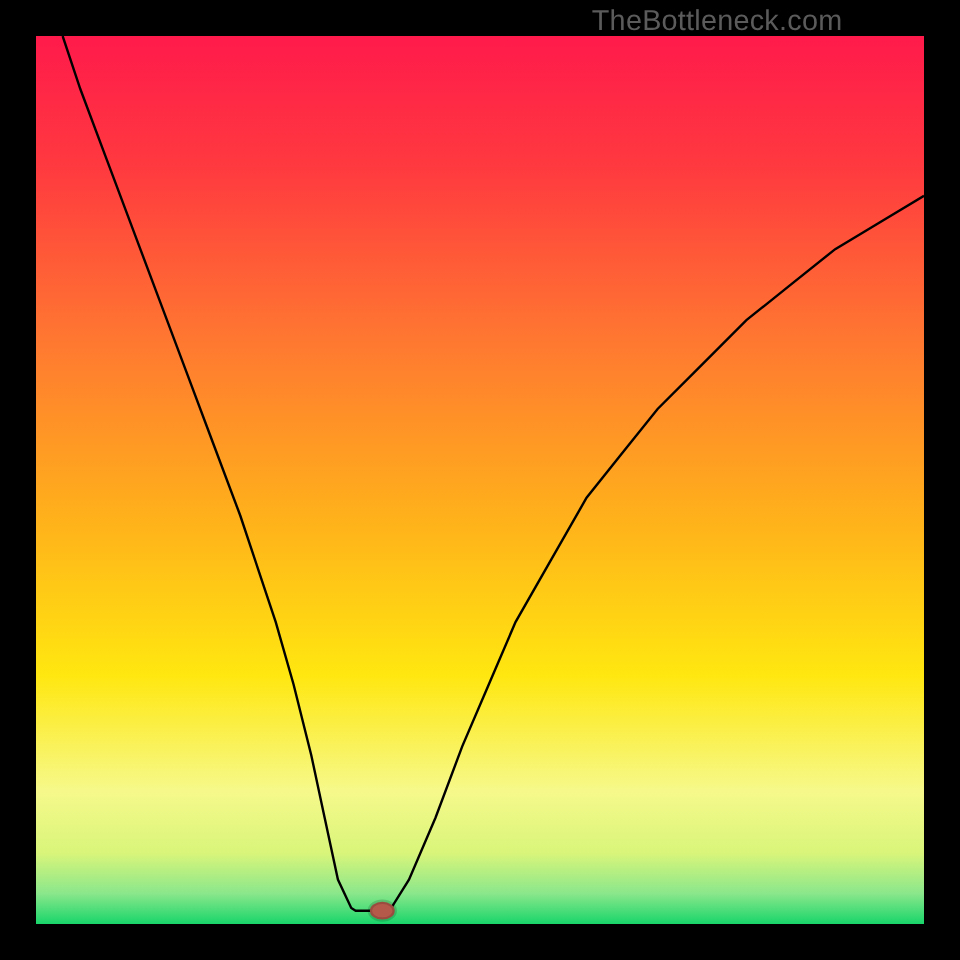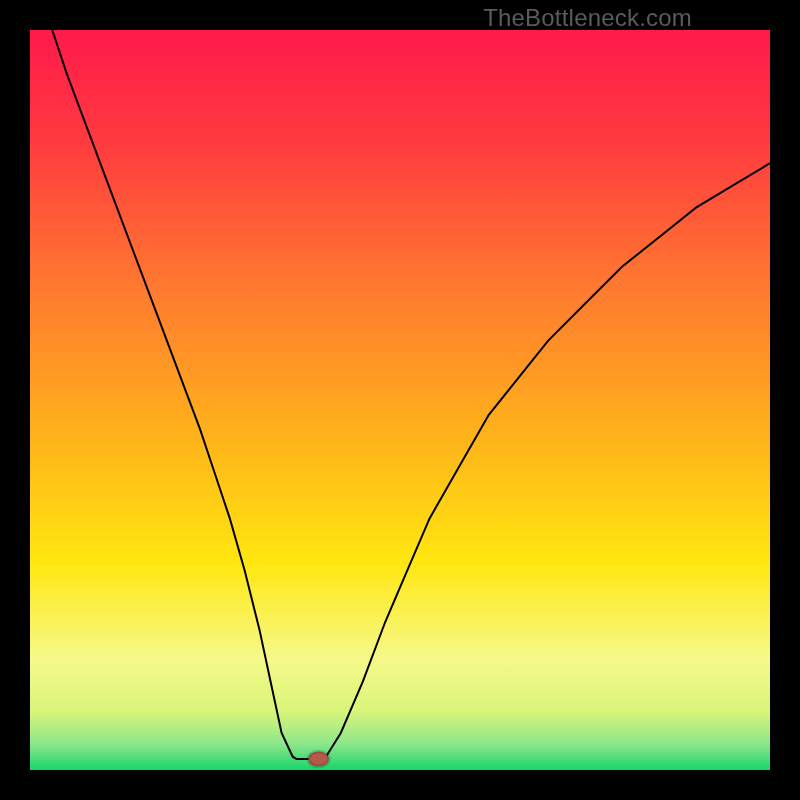--- a/index.html
+++ b/index.html
@@ -9,20 +9,21 @@
     height: 800px;
     background: #000;
     font-family: Arial, Helvetica, sans-serif;
     overflow: hidden;
   }
   .frame {
     position: relative;
     width: 708px;
     height: 800px;
     background: #000;
+    padding-left: 10px;
   }
   .watermark {
     position: absolute;
     top: 4px;
     right: 16px;
     color: #5b5b5b;
     font-size: 24px;
     font-weight: 500;
     letter-spacing: 0.2px;
     user-select: none;

